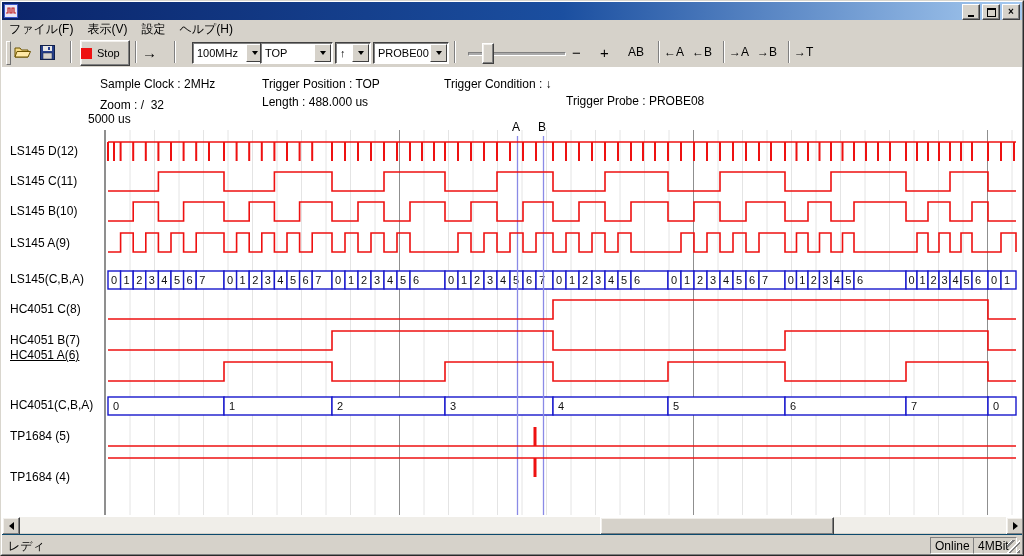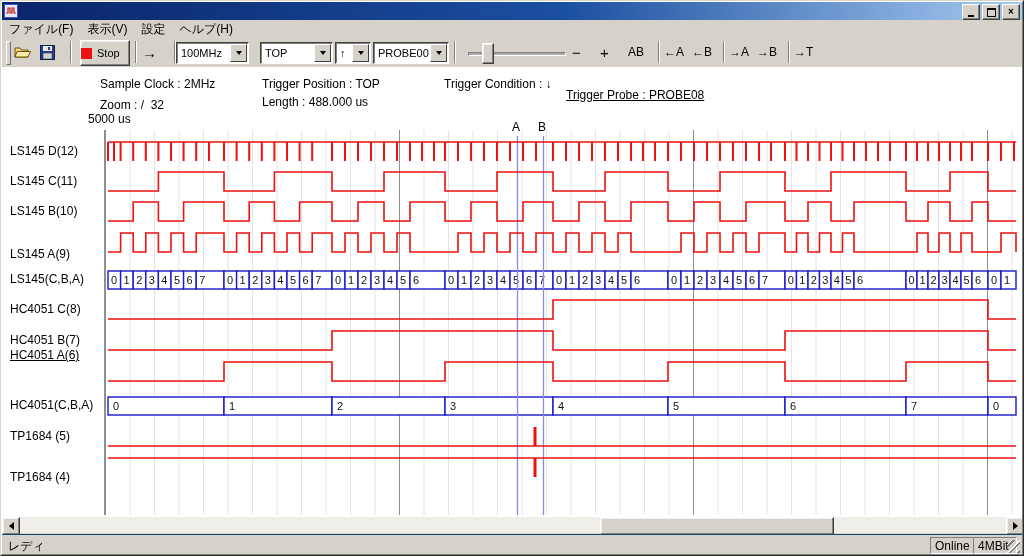--- a/index.html
+++ b/index.html
@@ -112,21 +112,21 @@
   <div class="tsep" style="left:68px;"></div>
   <div class="tb raised" style="left:78px;width:48px;">
     <div class="stop-square"></div>
     <span class="btn-label" style="font-size:11px;">Stop</span>
   </div>
   <div class="tsep" style="left:133px;"></div>
   <div class="tb flatbtn" style="left:140px;width:26px;font-weight:bold;font-size:15px;">
     <span>→</span>
   </div>
   <div class="tsep" style="left:172px;"></div>
-  <div class="combo" style="left:174px;width:71px;">
+  <div class="combo" style="left:190px;width:71px;">
     <span class="combo-text">100MHz</span>
     <span class="combo-btn">
         <span class="arrow-down"></span>
       </span>
   </div>
   <div class="combo" style="left:258px;width:71px;">
     <span class="combo-text">TOP</span>
     <span class="combo-btn">
         <span class="arrow-down"></span>
       </span>
@@ -175,32 +175,32 @@
   <div class="tb flatbtn" style="left:792px;width:27px;">
       <span>→T</span>
     </div>
 </div>
 
 <div class="abs client"></div>
 
 <div class="info-text" style="left:100px;top:77px;">Sample Clock : 2MHz</div>
 <div class="info-text" style="left:262px;top:77px;">Trigger Position : TOP</div>
 <div class="info-text" style="left:444px;top:77px;">Trigger Condition : ↓</div>
-<div class="info-text" style="left:566px;top:88px;text-decoration:underline;">Trigger Probe : PROBE08</div>
+<div class="info-text" style="left:566px;top:94px;">Trigger Probe : PROBE08</div>
 <div class="info-text" style="left:100px;top:98px;">Zoom : /  32</div>
 <div class="info-text" style="left:262px;top:95px;">Length : 488.000 us</div>
 <div class="info-text" style="left:88px;top:112px;">5000 us</div>
 <div class="cursor-label" style="left:512px;top:120px;">A</div>
 <div class="cursor-label" style="left:538px;top:120px;">B</div>
 
 <div id="labels">
     <div class="chan-label" style="top: 144px;">LS145 D(12)</div>
     <div class="chan-label" style="top: 174px;">LS145 C(11)</div>
     <div class="chan-label" style="top: 204px;">LS145 B(10)</div>
-    <div class="chan-label" style="top: 247px;">LS145 A(9)</div>
+    <div class="chan-label" style="top: 236px;">LS145 A(9)</div>
     <div class="chan-label" style="top: 272px;">LS145(C,B,A)</div>
     <div class="chan-label" style="top: 302px;">HC4051 C(8)</div>
     <div class="chan-label" style="top: 333px;">HC4051 B(7)</div>
     <div class="chan-label" style="top: 348px; text-decoration: underline;">HC4051 A(6)</div>
     <div class="chan-label" style="top: 398px;">HC4051(C,B,A)</div>
     <div class="chan-label" style="top: 429px;">TP1684 (5)</div>
     <div class="chan-label" style="top: 460px; margin-top: 10px;">TP1684 (4)</div>
   </div>
 <svg id="wavesvg" class="overlay" width="1024" height="556">
     <line x1="104.5" y1="130" x2="104.5" y2="515" stroke="#8f8f8f" stroke-width="1"></line>

